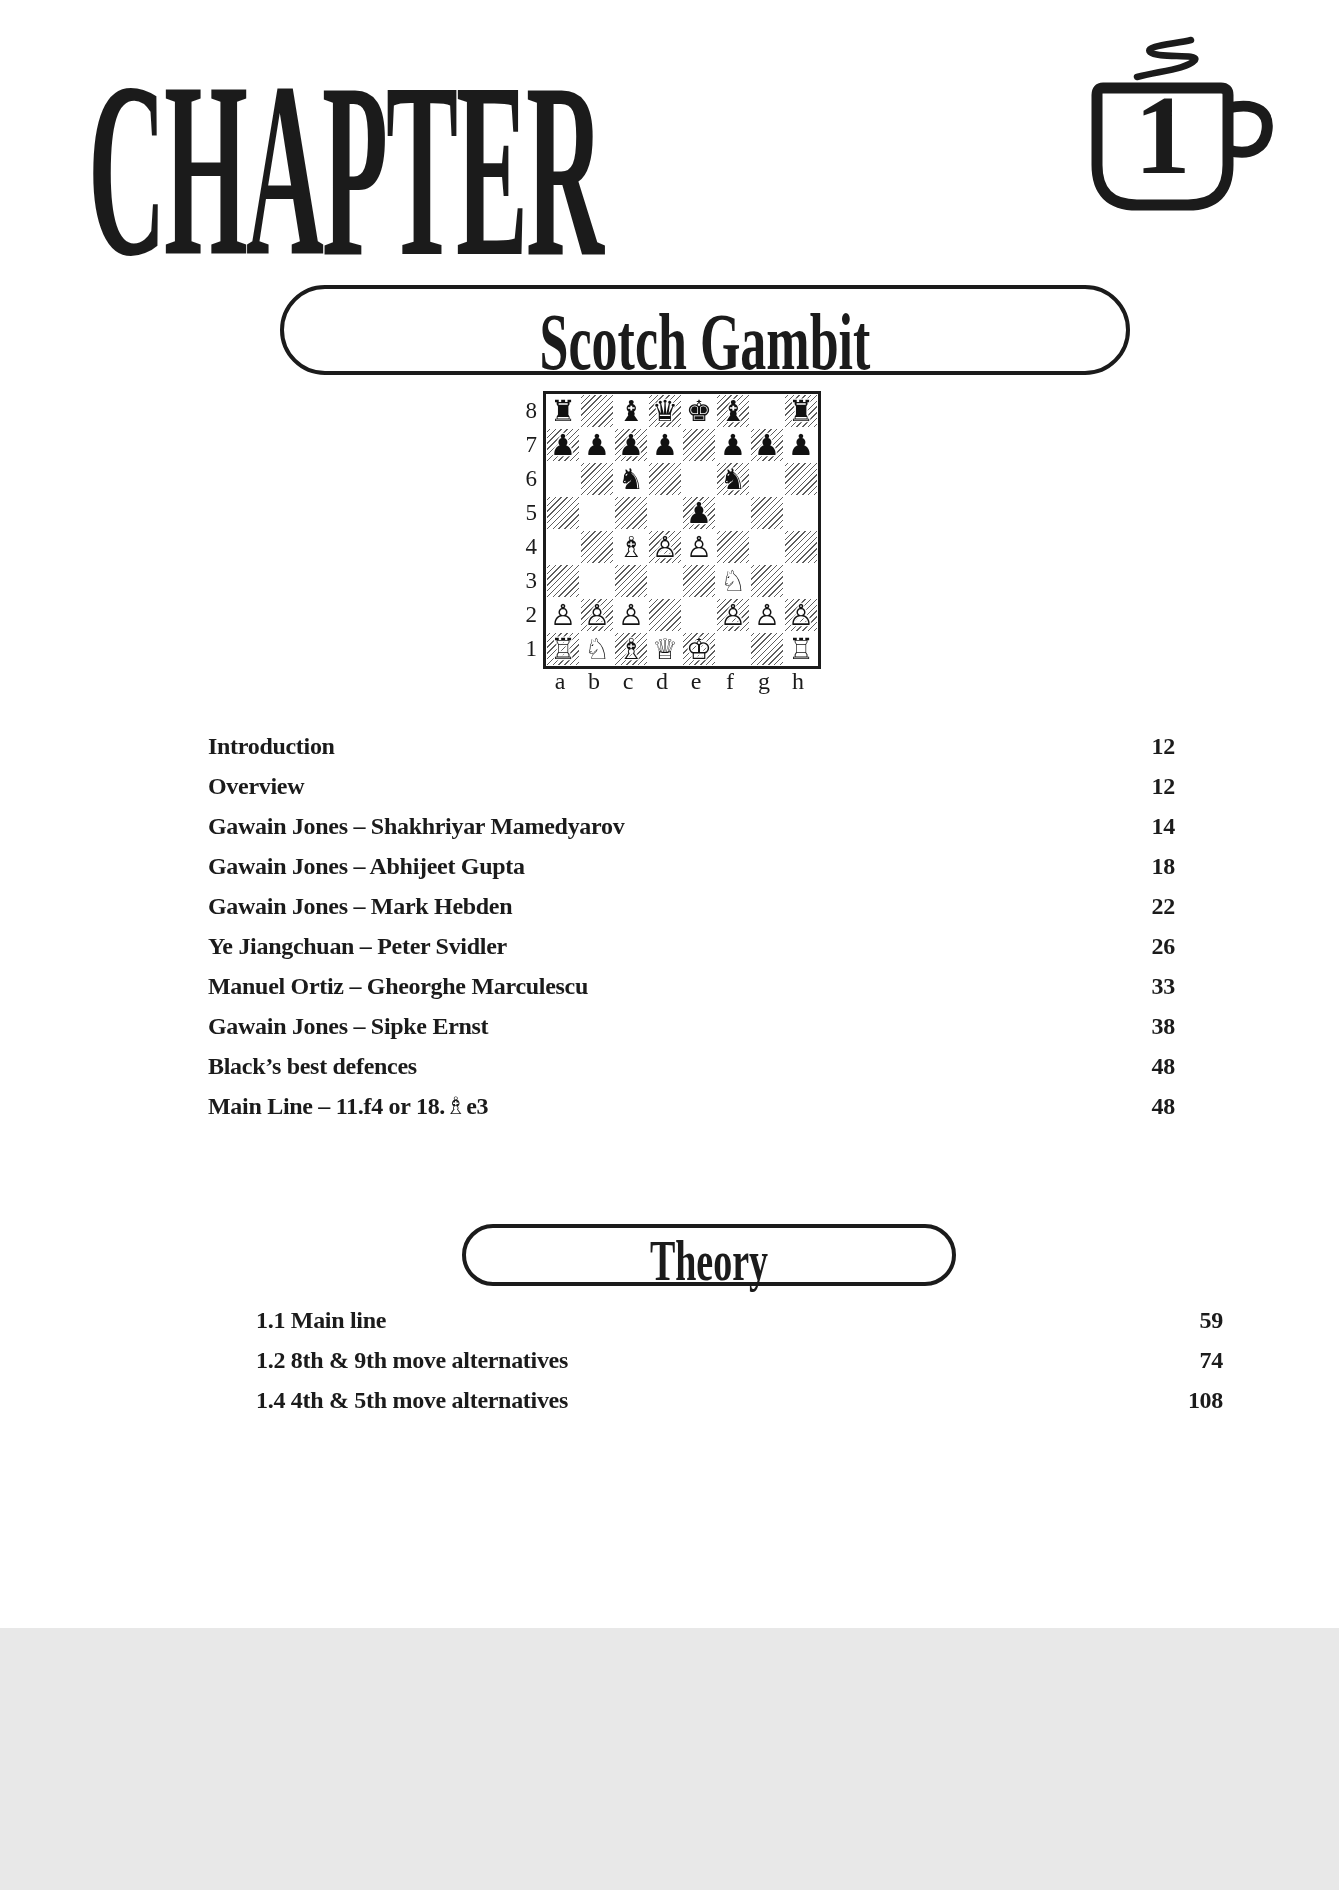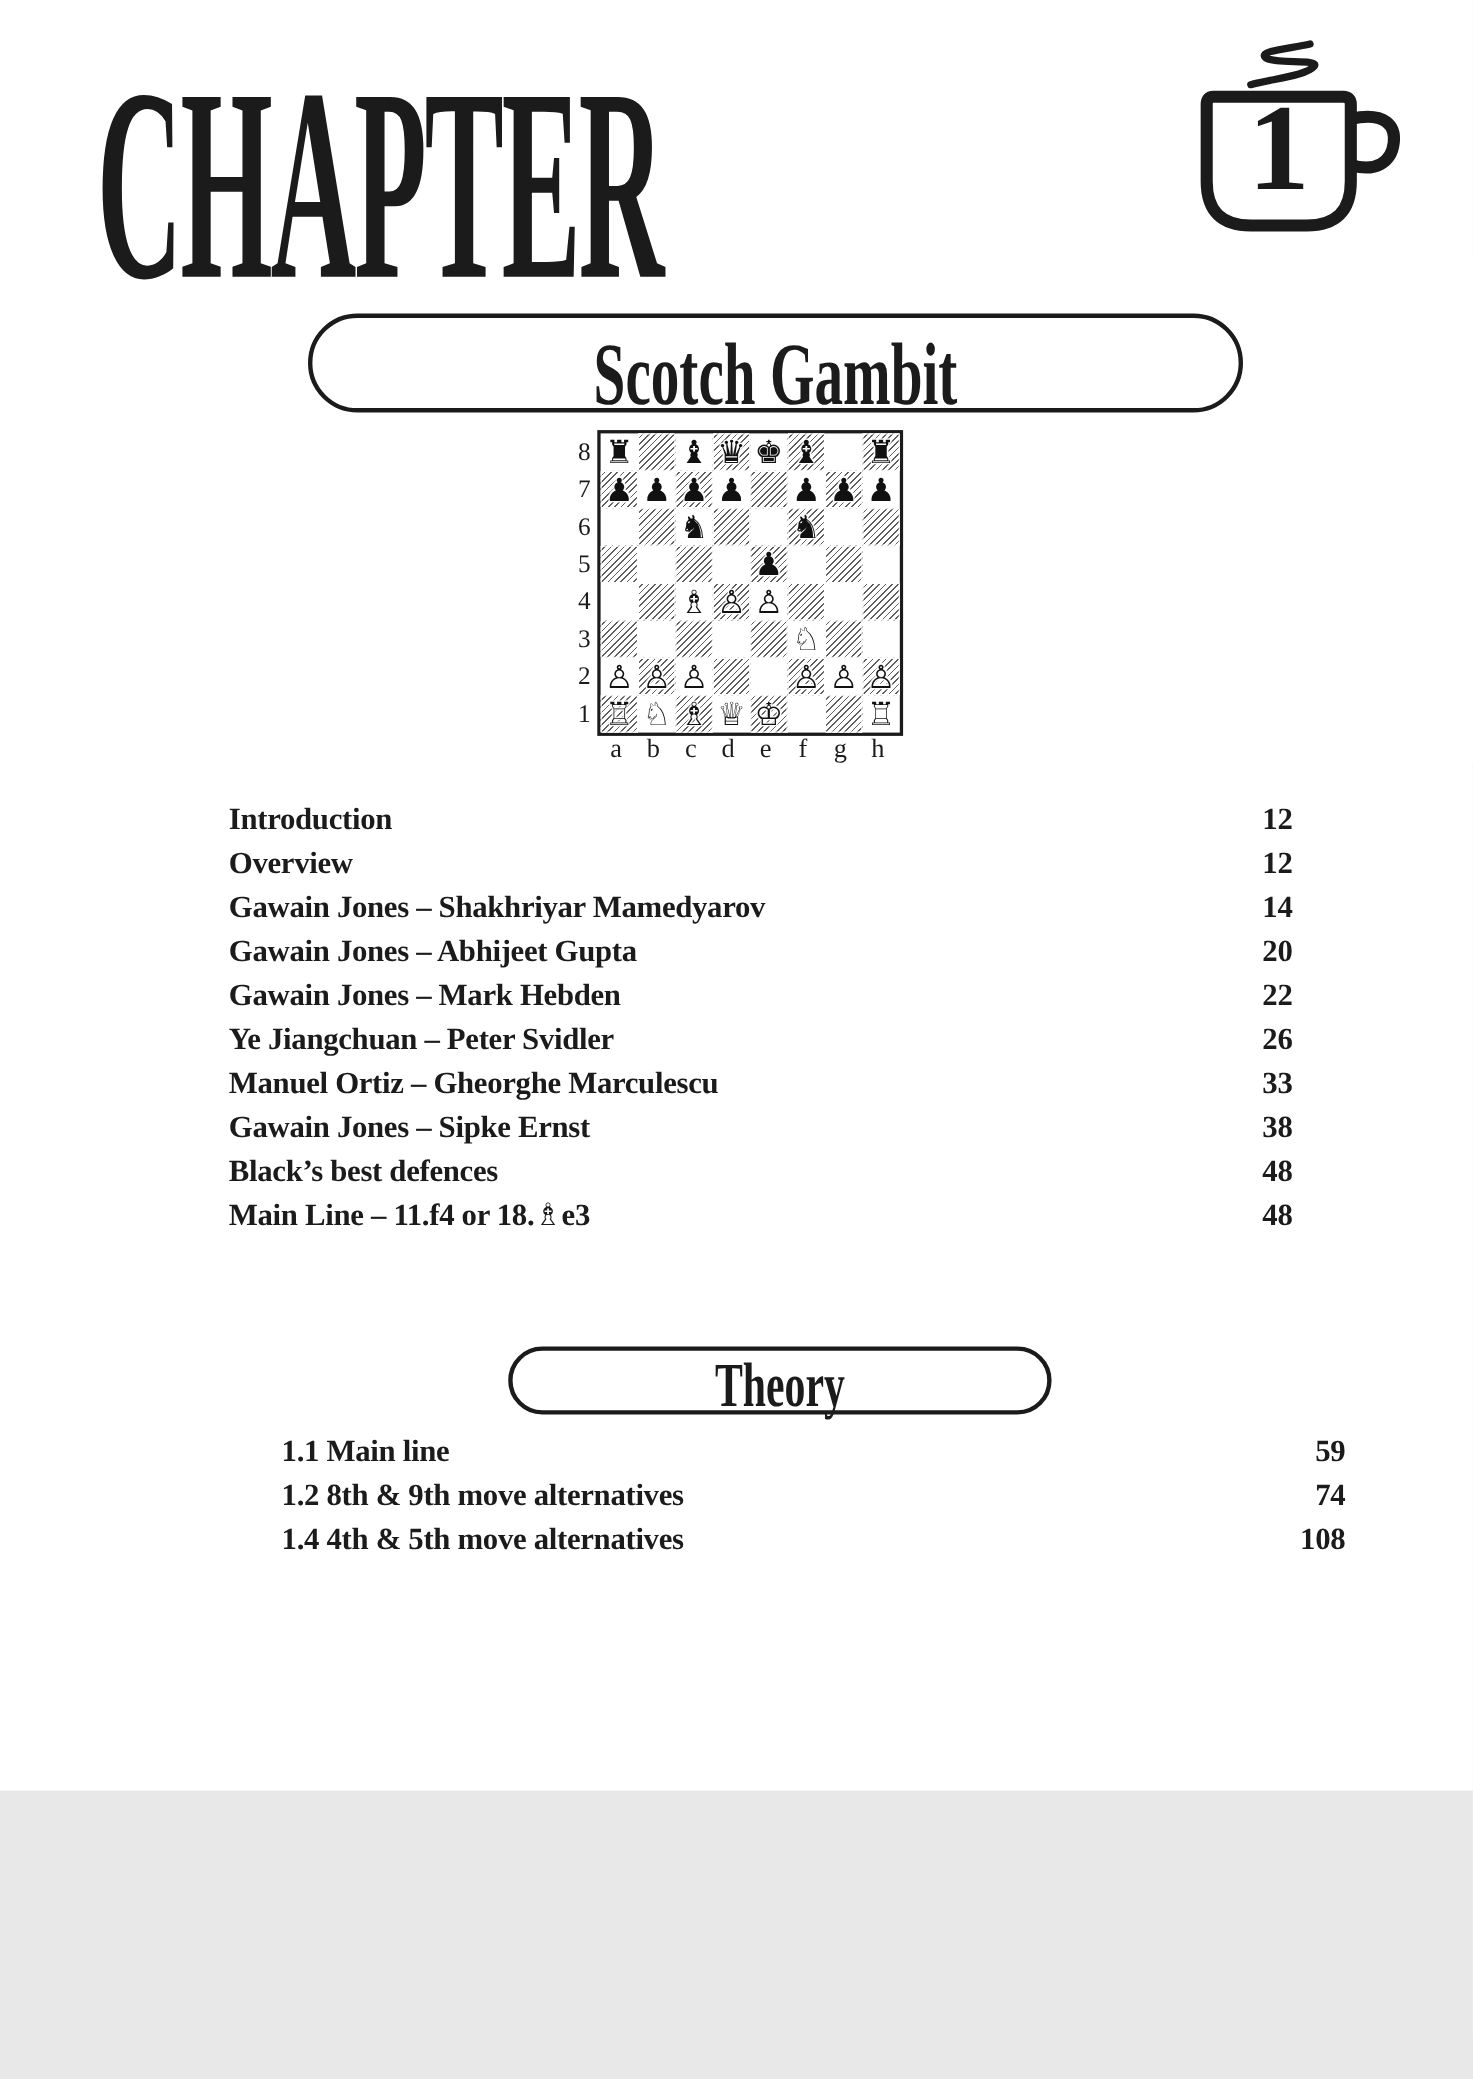--- a/index.html
+++ b/index.html
@@ -37,21 +37,21 @@
       text-shadow:0 0 2px #fff,0 0 2px #fff,0 0 3px #fff,1px 1px 1px #fff,-1px -1px 1px #fff,
                   1px -1px 1px #fff,-1px 1px 1px #fff;}
   .files{position:absolute;left:543px;top:666px;width:278px;display:flex;}
   .files div{width:34px;text-align:center;font-size:24px;line-height:30px;}
 
   
   .list{position:absolute;left:208px;width:967px;}
   .list-toc{top:726px;}
   .list-theory{top:1300px;margin-left:48px;}
   .row{display:flex;justify-content:space-between;align-items:baseline;height:40px;
-       font-weight:700;font-size:28px;line-height:40px;letter-spacing:-0.3px;}
+       font-weight:700;font-size:24px;line-height:40px;letter-spacing:-0.3px;}
   .row .lbl{white-space:nowrap;}
   .row .pg{text-align:left;}
 </style>
 </head>
 <body>
 
 <div class="page">
 
   <div class="chapter">CHAPTER</div>
 
@@ -227,21 +227,21 @@
       <div class="row">
         <span class="lbl" style="font-family: &quot;Liberation Serif&quot;, &quot;DejaVu Sans&quot;, serif;">Overview</span>
         <span class="pg">12</span>
       </div>
       <div class="row">
         <span class="lbl" style="font-family: &quot;Liberation Serif&quot;, &quot;DejaVu Sans&quot;, serif;">Gawain Jones – Shakhriyar Mamedyarov</span>
         <span class="pg">14</span>
       </div>
       <div class="row">
         <span class="lbl" style="font-family: &quot;Liberation Serif&quot;, &quot;DejaVu Sans&quot;, serif;">Gawain Jones – Abhijeet Gupta</span>
-        <span class="pg">20</span>
+        <span class="pg">18</span>
       </div>
       <div class="row">
         <span class="lbl" style="font-family: &quot;Liberation Serif&quot;, &quot;DejaVu Sans&quot;, serif;">Gawain Jones – Mark Hebden</span>
         <span class="pg">22</span>
       </div>
       <div class="row">
         <span class="lbl" style="font-family: &quot;Liberation Serif&quot;, &quot;DejaVu Sans&quot;, serif;">Ye Jiangchuan – Peter Svidler</span>
         <span class="pg">26</span>
       </div>
       <div class="row">

